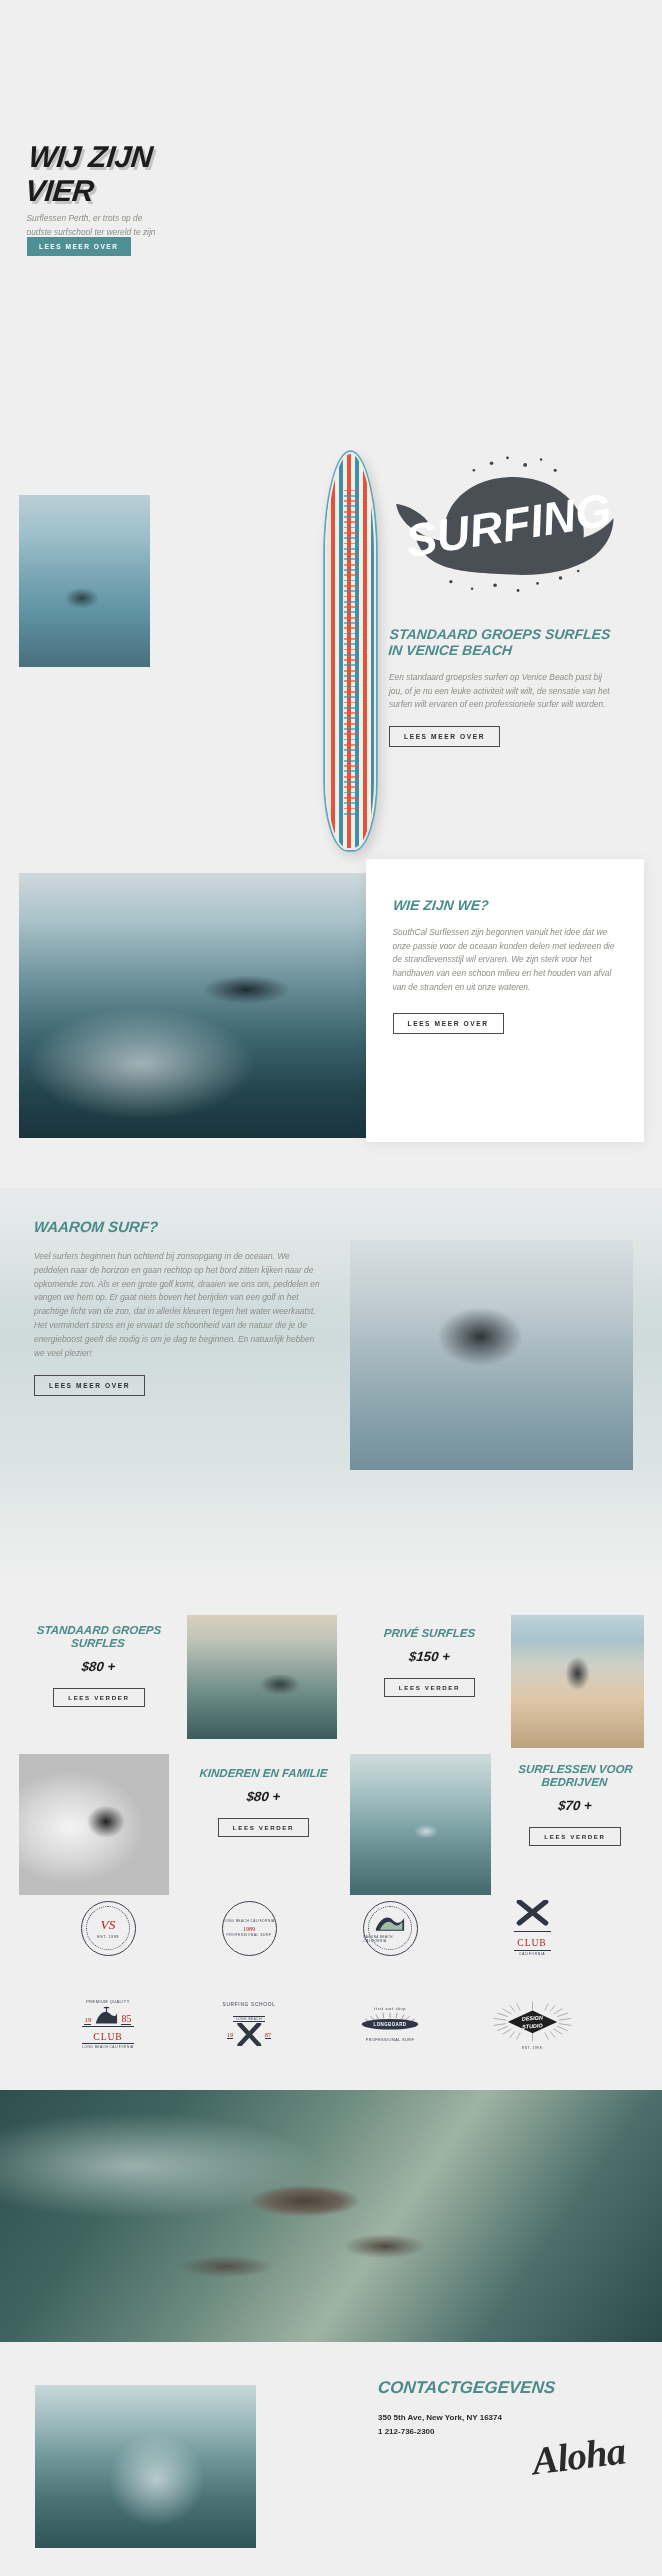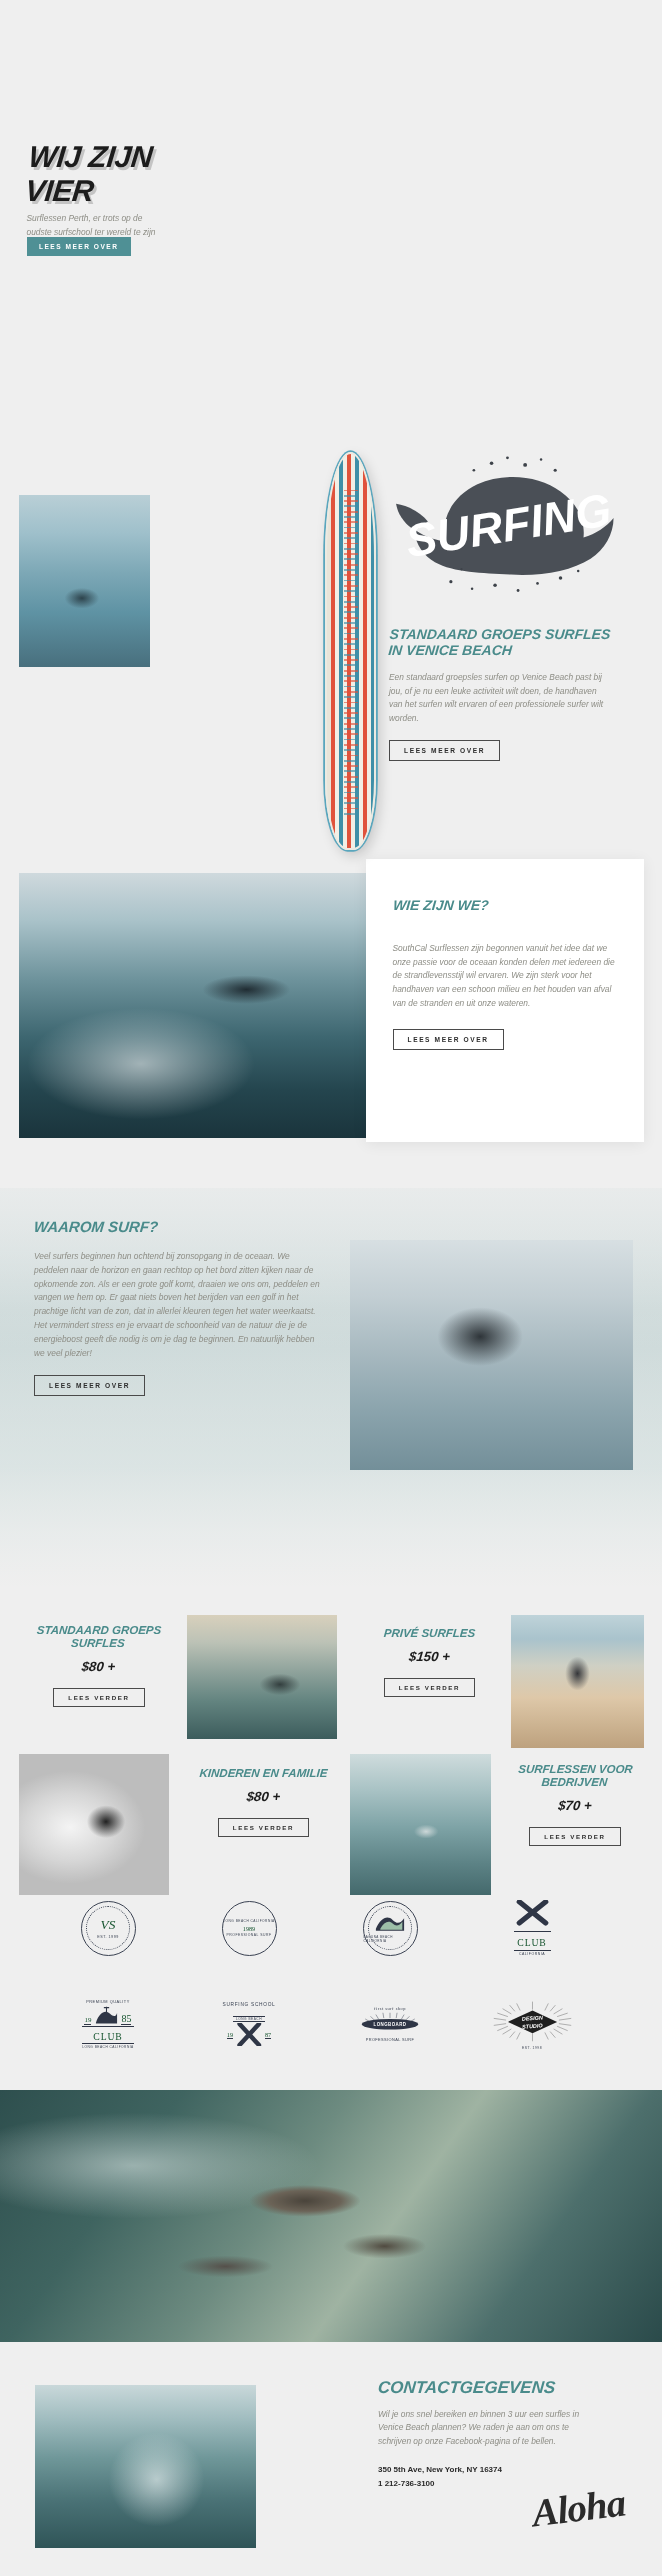--- a/index.html
+++ b/index.html
@@ -215,21 +215,21 @@
   .badge-circle {
     width: 55px; height: 55px; border-radius: 50%;
     border: 1.1px solid #3a4252; position: relative;
     display: flex; align-items: center; justify-content: center;
     flex-direction: column;
   }
   .badge-inner-ring {
     position: absolute; inset: 4.4px; border-radius: 50%;
     border: 0.7px dotted #3a4252;
   }
-  .badge-mono { font-family: "Liberation Serif", serif; color: #14532d; }
+  .badge-mono { font-family: "Liberation Serif", serif; color: #b91c1c; }
   .badge-lbl { font-size: 3.7px; letter-spacing: 0.5px; color: #3a4252; text-transform: uppercase; }
 
   
   .sec7-img { left: 0px; top: 2090px; width: 663px; height: 252px; }
 
   
   .sec8-img { left: 35px; top: 2385px; width: 221px; height: 163px; }
   .sec8-text { position: absolute; left: 378px; top: 2378px; width: 265px; }
   .aloha {
     font-family: "Liberation Serif", serif;
@@ -287,32 +287,32 @@
         <circle cx="160" cy="152" r="1.5"></circle>
           <circle cx="186" cy="146" r="2"></circle>
         <circle cx="206" cy="138" r="1.4"></circle>
           <circle cx="74" cy="136" r="1.3"></circle>
       </g>
     </svg>
   </div>
 
   <div class="sec2-text">
     <div class="teal-heading" style="font-size:14px;">STANDAARD GROEPS SURFLES IN VENICE BEACH</div>
-    <div class="body-italic" style="margin-top:12.4px;">Een standaard groepsles surfen op Venice Beach past bij jou, of je nu een leuke activiteit wilt doen, de handhaven van het surfen wilt ervaren of een professionele surfer wilt worden.</div>
+    <div class="body-italic" style="margin-top:12.4px;">Een standaard groepsles surfen op Venice Beach past bij jou, of je nu een leuke activiteit wilt wilt, de sensatie van het surfen wilt ervaren of een professionele surfer wilt worden.</div>
     <div style="margin-top:14px;">
       <span class="btn-outline">LEES MEER OVER</span>
     </div>
   </div>
 
   <div class="photo ph-big-wave sec3-img"></div>
 
   <div class="sec3-card">
     <div style="padding:39px 26.5px 0 26.5px;">
       <div class="teal-heading" style="font-size:14px;">WIE ZIJN WE?</div>
-      <div class="body-italic" style="margin-top:28px;">SouthCal Surflessen zijn begonnen vanuit het idee dat we onze passie voor de oceaan konden delen met iedereen die de strandlevensstijl wil ervaren. We zijn sterk voor het handhaven van een schoon milieu en het houden van afval van de stranden en uit onze wateren.</div>
+      <div class="body-italic" style="margin-top:12px;">SouthCal Surflessen zijn begonnen vanuit het idee dat we onze passie voor de oceaan konden delen met iedereen die de strandlevensstijl wil ervaren. We zijn sterk voor het handhaven van een schoon milieu en het houden van afval van de stranden en uit onze wateren.</div>
       <div style="margin-top:17.7px;">
         <span class="btn-outline">LEES MEER OVER</span>
       </div>
     </div>
   </div>
 
   <div class="photo ph-bg-wave-soft sec4-bg"></div>
   <div class="photo ph-spray-surfer sec4-img"></div>
 
   <div class="sec4-text">
@@ -462,24 +462,23 @@
       <div class="badge-lbl" style="font-size:3.4px;">EST. 1998</div>
     </div>
   </div>
 
   <div class="photo ph-aerial-rocks sec7-img"></div>
 
   <div class="photo ph-wave-curl sec8-img"></div>
 
   <div class="sec8-text">
     <div class="teal-heading" style="font-size:17px;">CONTACTGEGEVENS</div>
-    <div class="body-italic" style="margin-top:10.6px;width:221px;">Wil je ons snel bereiken en binnen 3 uur een surfles in Venice Beach plannen? We raden je aan om ons te schrijven op onze Facebook-pagina of te bellen.</div>
     <div style="margin-top:14px;font-size:8px;color:#2b2b2b;font-weight:600;line-height:1.7;">
       <div>350 5th Ave, New York, NY 16374</div>
-      <div>1 212-736-3100</div>
+      <div>1 212-736-2300</div>
     </div>
     <div style="text-align:right;margin-top:-5.3px;padding-right:17.7px;">
       <span class="aloha">Aloha</span>
     </div>
   </div>
 
 </div>
 
 
 </body></html>

